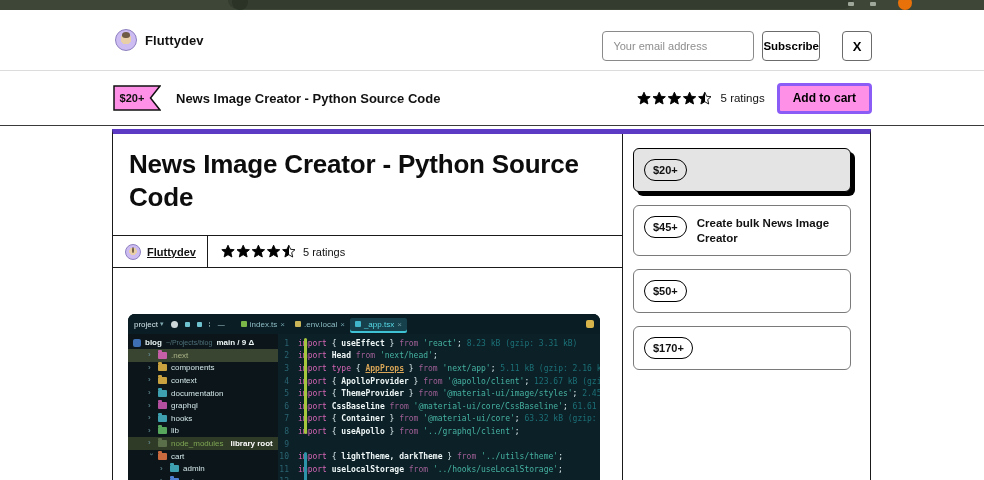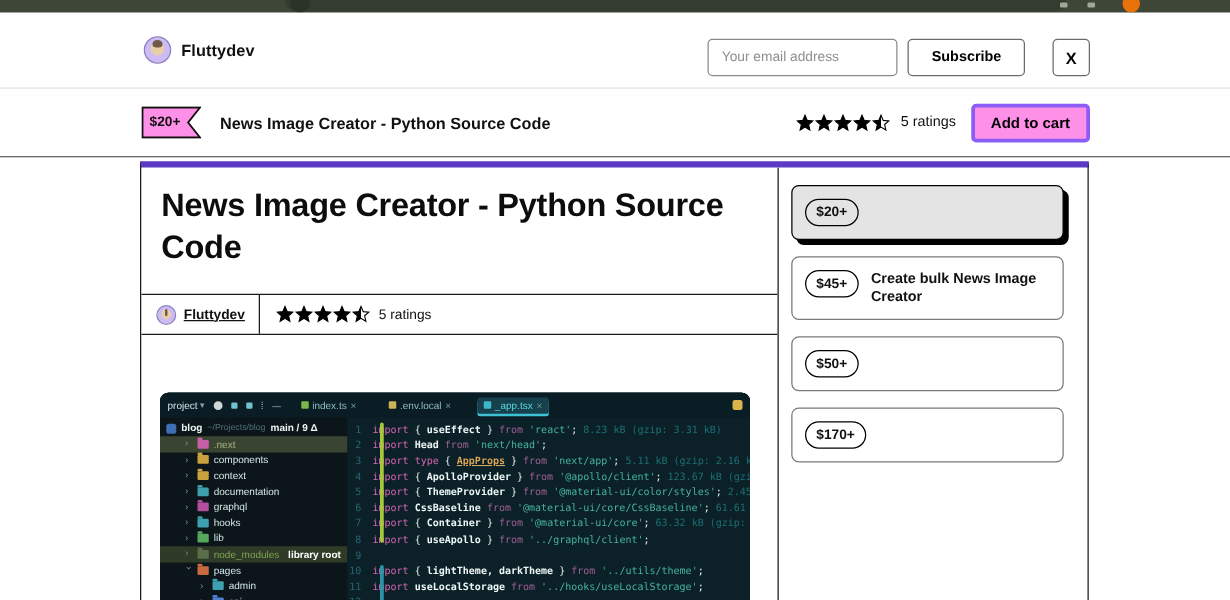--- a/index.html
+++ b/index.html
@@ -18,21 +18,21 @@
   .brand{display:flex;align-items:center;gap:8px;}
   .avatar{width:22px;height:22px;border-radius:50%;border:1px solid #8d7fc0;position:relative;overflow:hidden;
     background:radial-gradient(circle at 50% 45%,#e9cfa8 0 36%,#cdbcf2 37%);}
   .avatar::before{content:"";position:absolute;top:2px;left:6px;right:6px;height:6px;border-radius:50% 50% 40% 40%;background:#6e5a45;}
   .avatar.sm{width:16px;height:16px;}
   .brand-name{font-size:13px;font-weight:700;letter-spacing:.1px;}
   .header-right{margin-left:auto;display:flex;align-items:center;gap:8px;margin-top:12px;}
   .email-input{width:152px;height:30px;border:1px solid #8a8a8a;border-radius:4px;padding:0 10px;font-size:11px;
     font-family:"Liberation Sans",sans-serif;color:#333;outline:none;}
   .email-input::placeholder{color:#8e8e8e;}
-  .btn-subscribe{height:30px;padding:0 18px;border:1px solid #6b6b6b;border-radius:4px;background:#fff;
+  .btn-subscribe{height:30px;padding:0 0;border:1px solid #6b6b6b;border-radius:4px;background:#fff;
     font-size:11.5px;font-weight:700;cursor:pointer;font-family:"Liberation Sans",sans-serif;}
   .btn-x{width:30px;height:30px;margin-left:14px;border:1px solid #6b6b6b;border-radius:4px;background:#fff;
     font-size:13px;font-weight:700;cursor:pointer;font-family:"Liberation Sans",sans-serif;}
   
   .product-bar{height:55px;border-bottom:1px solid #3a3a3a;display:flex;align-items:center;
     padding:0 112px 0 113px;background:#fff;}
   .price-tag{position:relative;width:48px;height:26px;flex-shrink:0;}
   .price-tag svg{position:absolute;inset:0;}
   .price-tag .tag-label{position:absolute;left:0;right:10px;top:0;bottom:0;display:flex;align-items:center;
     justify-content:center;font-size:11px;font-weight:700;}
@@ -61,21 +61,21 @@
   .editor{width:472px;height:200px;background:#0b1e25;border-radius:7px;overflow:hidden;
     display:flex;flex-direction:column;box-shadow:0 0 0 1px #07141a inset;}
   .ed-topbar{height:20px;flex-shrink:0;background:#0a1d24;display:flex;align-items:center;gap:7px;
     padding:0 6px;font-size:8px;color:#bfdde2;}
   .proj{display:flex;align-items:center;gap:2px;color:#cfe4e8;}
   .proj::after{content:"▾";font-size:7px;color:#7fa7b0;}
   .tb-dot{width:7px;height:7px;border-radius:50%;background:#cfd8d8;}
   .tb-sq{width:5px;height:5px;background:#6fc3cf;border-radius:1px;}
   .tb-more::after{content:"⁞";color:#9ec3c9;}
   .tb-min::after{content:"—";color:#9ec3c9;font-size:7px;}
-  .tabs{display:flex;align-items:flex-start;gap:16px;margin-left:4px;}
+  .tabs{display:flex;align-items:flex-start;gap:0;margin-left:4px;}
   .tab{display:flex;align-items:center;gap:3px;padding:2px 5px;border-radius:2px;color:#8fbec6;}
   .tab-active{background:#16414c;color:#57dbe8;box-shadow:0 2px 0 #3fc3d4;}
   .tabx::after{content:"×";color:#6b9aa3;font-size:8px;}
   .tabico{width:6px;height:6px;border-radius:1px;}
   .tico-green{background:#7ab648;}
   .tico-yellow{background:#c9b458;}
   .tico-teal{background:#3fb6c9;}
   .tb-user{margin-left:auto;width:8px;height:8px;border-radius:2px;background:#d8b44a;}
   .ed-body{display:flex;flex:1;min-height:0;}
   .ed-tree{width:150px;flex-shrink:0;background:#0c161a;padding-top:2px;overflow:hidden;}
@@ -294,21 +294,21 @@
                     <span class="tree-ind i1"></span>
                     <span class="chev">›</span>
                     <span class="ticon ic-dimfolder"></span>
                     <span class="tree-label">node_modules</span>
                     <span class="tree-extra">library root</span>
                   </div>
                   <div class="tree-row row-open">
                     <span class="tree-ind i1"></span>
                     <span class="chev">›</span>
                     <span class="ticon ic-orange"></span>
-                    <span class="tree-label">pages</span>
+                    <span class="tree-label">cart</span>
                     <span class="tree-extra"></span>
                   </div>
                   <div class="tree-row">
                     <span class="tree-ind i2"></span>
                     <span class="chev">›</span>
                     <span class="ticon ic-teal"></span>
                     <span class="tree-label">admin</span>
                     <span class="tree-extra"></span>
                   </div>
                   <div class="tree-row">
@@ -321,21 +321,21 @@
                 </div>
             </div>
             <div class="ed-main">
               <div class="bar-green"></div>
               <div class="bar-blue"></div>
               <div>
                   <div class="code-line"><span class="ln">1</span><span class="lc"><span class="kw">import </span><span class="pn">{ </span><span class="idb">useEffect</span><span class="pn"> } </span><span class="fr">from </span><span class="str">'react'</span><span class="pn">; </span><span class="sz">8.23 kB (gzip: 3.31 kB)</span></span></div>
                   <div class="code-line"><span class="ln">2</span><span class="lc"><span class="kw">import </span><span class="idb">Head</span><span class="fr"> from </span><span class="str">'next/head'</span><span class="pn">;</span></span></div>
                   <div class="code-line"><span class="ln">3</span><span class="lc"><span class="kw">import type </span><span class="pn">{ </span><span class="tu">AppProps</span><span class="pn"> } </span><span class="fr">from </span><span class="str">'next/app'</span><span class="pn">; </span><span class="sz">5.11 kB (gzip: 2.16 kB)</span></span></div>
                   <div class="code-line"><span class="ln">4</span><span class="lc"><span class="kw">import </span><span class="pn">{ </span><span class="idb">ApolloProvider</span><span class="pn"> } </span><span class="fr">from </span><span class="str">'@apollo/client'</span><span class="pn">; </span><span class="sz">123.67 kB (gzip: 33.78 kB)</span></span></div>
-                  <div class="code-line"><span class="ln">5</span><span class="lc"><span class="kw">import </span><span class="pn">{ </span><span class="idb">ThemeProvider</span><span class="pn"> } </span><span class="fr">from </span><span class="str">'@material-ui/color/styles'</span><span class="pn">; </span><span class="sz">2.45 kB (gzip:</span></span></div>
+                  <div class="code-line"><span class="ln">5</span><span class="lc"><span class="kw">import </span><span class="pn">{ </span><span class="idb">ThemeProvider</span><span class="pn"> } </span><span class="fr">from </span><span class="str">'@material-ui/image/styles'</span><span class="pn">; </span><span class="sz">2.45 kB (gzip:</span></span></div>
                   <div class="code-line"><span class="ln">6</span><span class="lc"><span class="kw">import </span><span class="idb">CssBaseline</span><span class="fr"> from </span><span class="str">'@material-ui/core/CssBaseline'</span><span class="pn">; </span><span class="sz">61.61 kB (gzip:</span></span></div>
                   <div class="code-line"><span class="ln">7</span><span class="lc"><span class="kw">import </span><span class="pn">{ </span><span class="idb">Container</span><span class="pn"> } </span><span class="fr">from </span><span class="str">'@material-ui/core'</span><span class="pn">; </span><span class="sz">63.32 kB (gzip: 20.38 kB)</span></span></div>
                   <div class="code-line"><span class="ln">8</span><span class="lc"><span class="kw">import </span><span class="pn">{ </span><span class="idb">useApollo</span><span class="pn"> } </span><span class="fr">from </span><span class="str">'../graphql/client'</span><span class="pn">;</span></span></div>
                   <div class="code-line"><span class="ln">9</span><span class="lc"></span></div>
                   <div class="code-line"><span class="ln">10</span><span class="lc"><span class="kw">import </span><span class="pn">{ </span><span class="idb">lightTheme, darkTheme</span><span class="pn"> } </span><span class="fr">from </span><span class="str">'../utils/theme'</span><span class="pn">;</span></span></div>
                   <div class="code-line"><span class="ln">11</span><span class="lc"><span class="kw">import </span><span class="idb">useLocalStorage</span><span class="fr"> from </span><span class="str">'../hooks/useLocalStorage'</span><span class="pn">;</span></span></div>
                   <div class="code-line"><span class="ln">12</span><span class="lc"></span></div>
                 </div>
             </div>
           </div>

